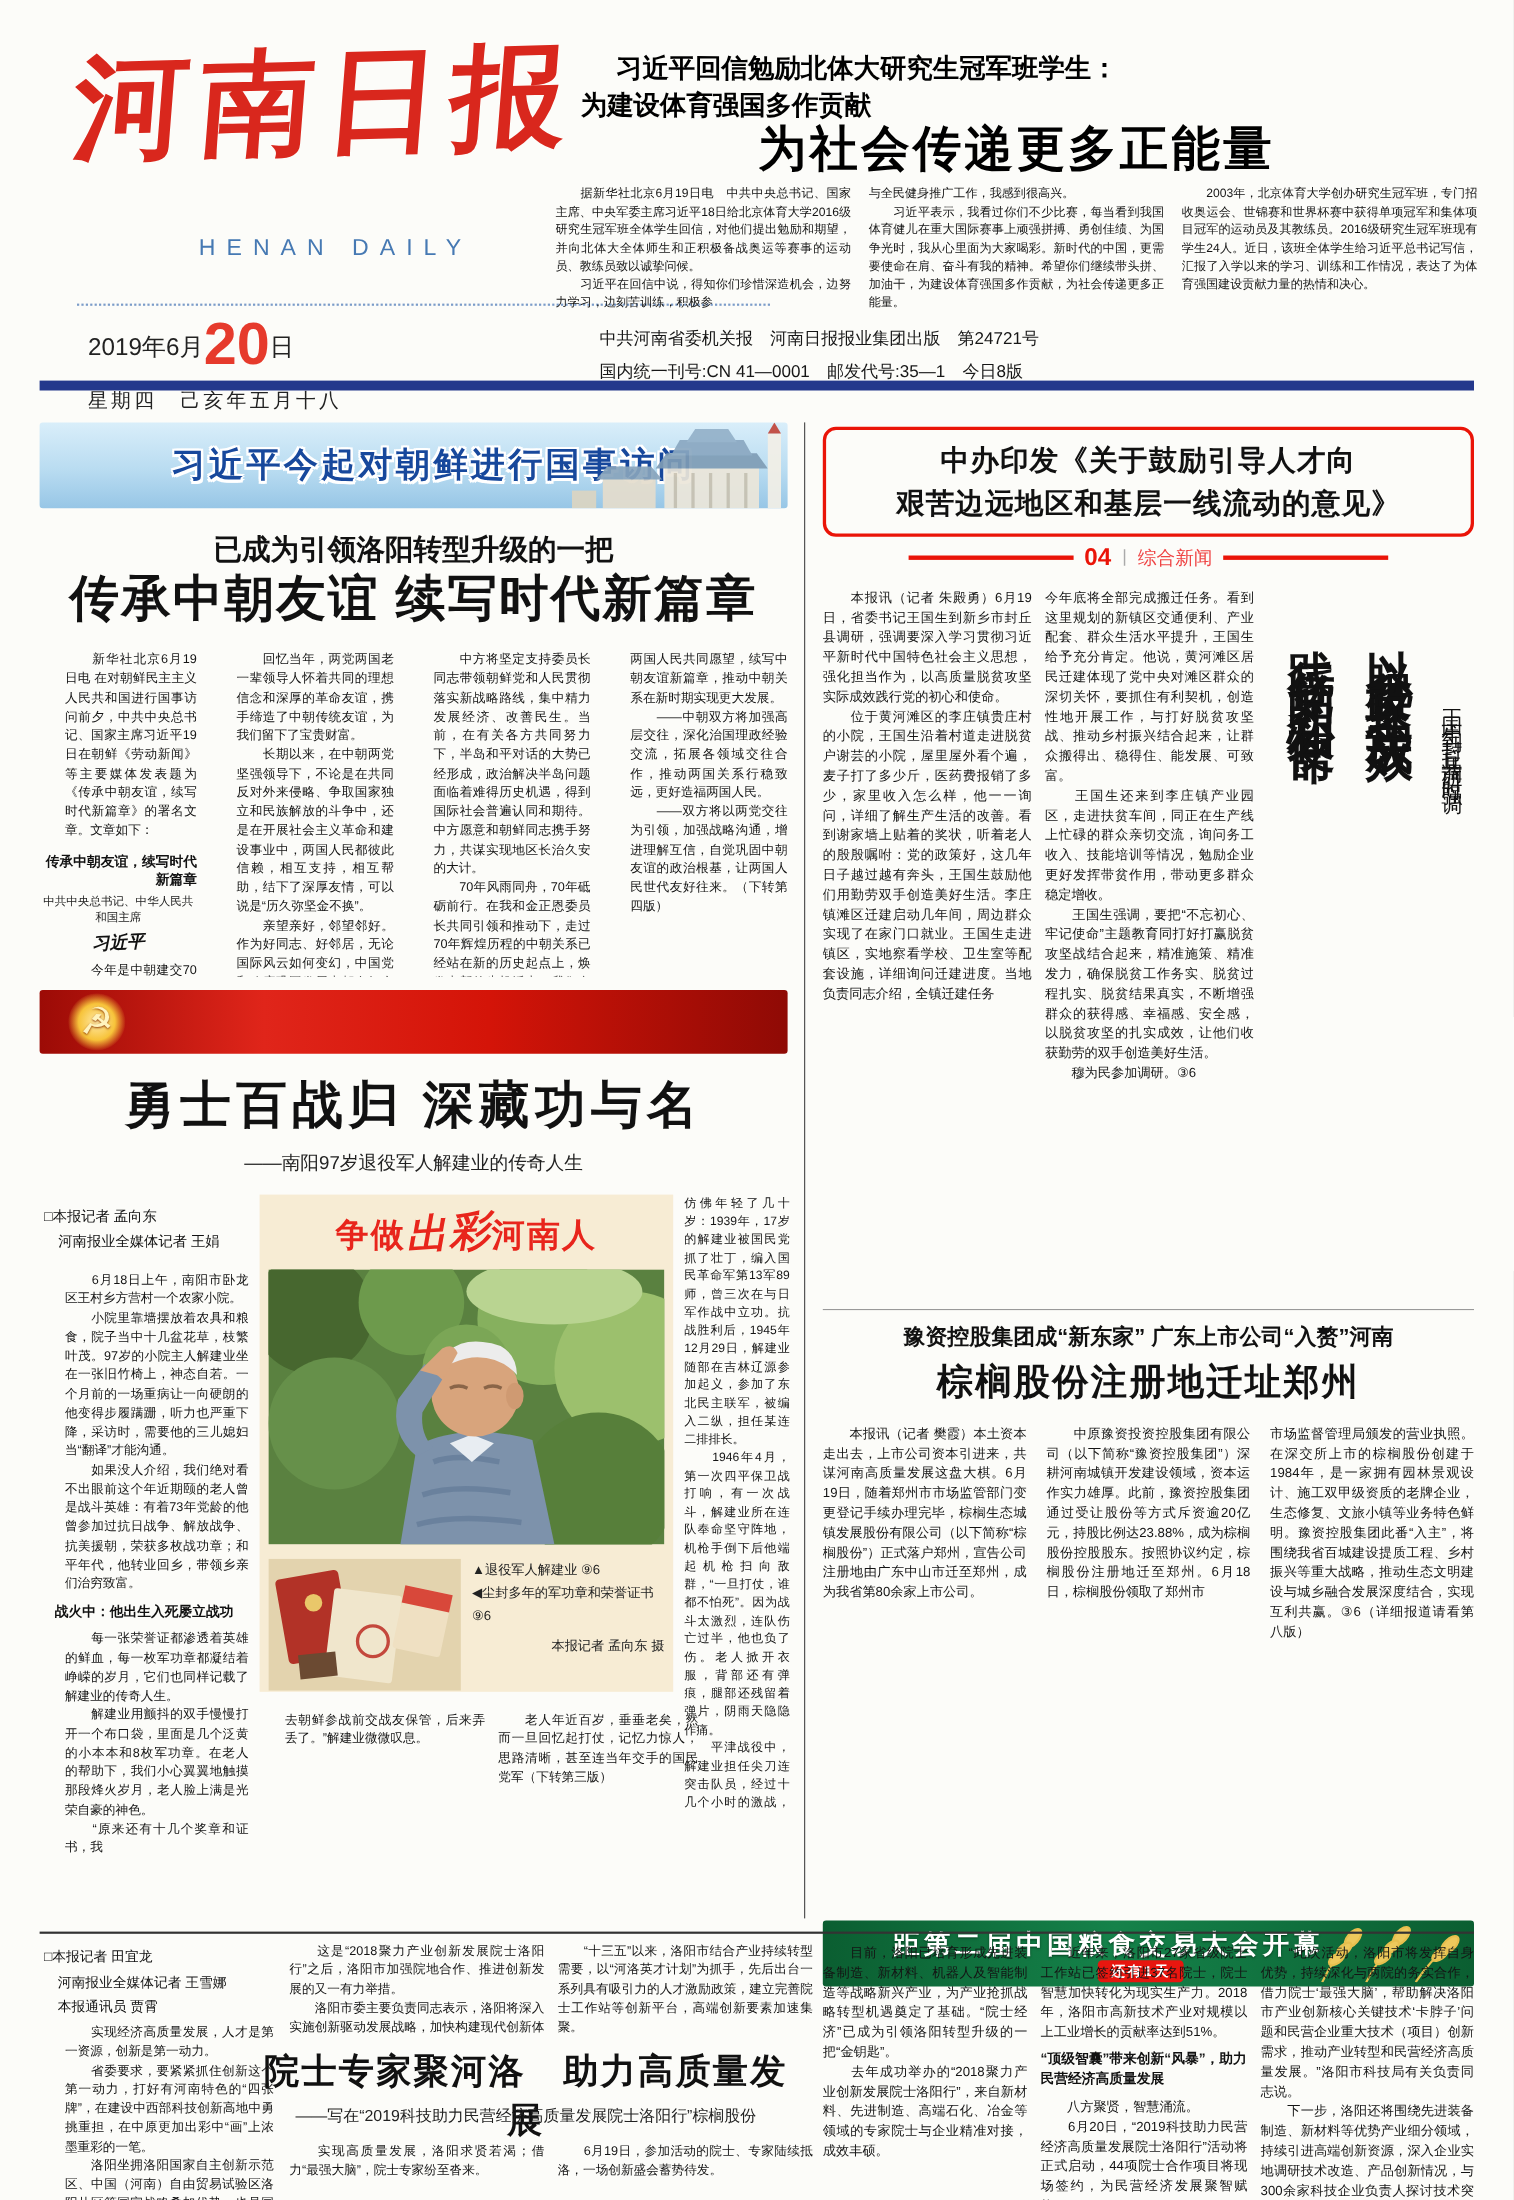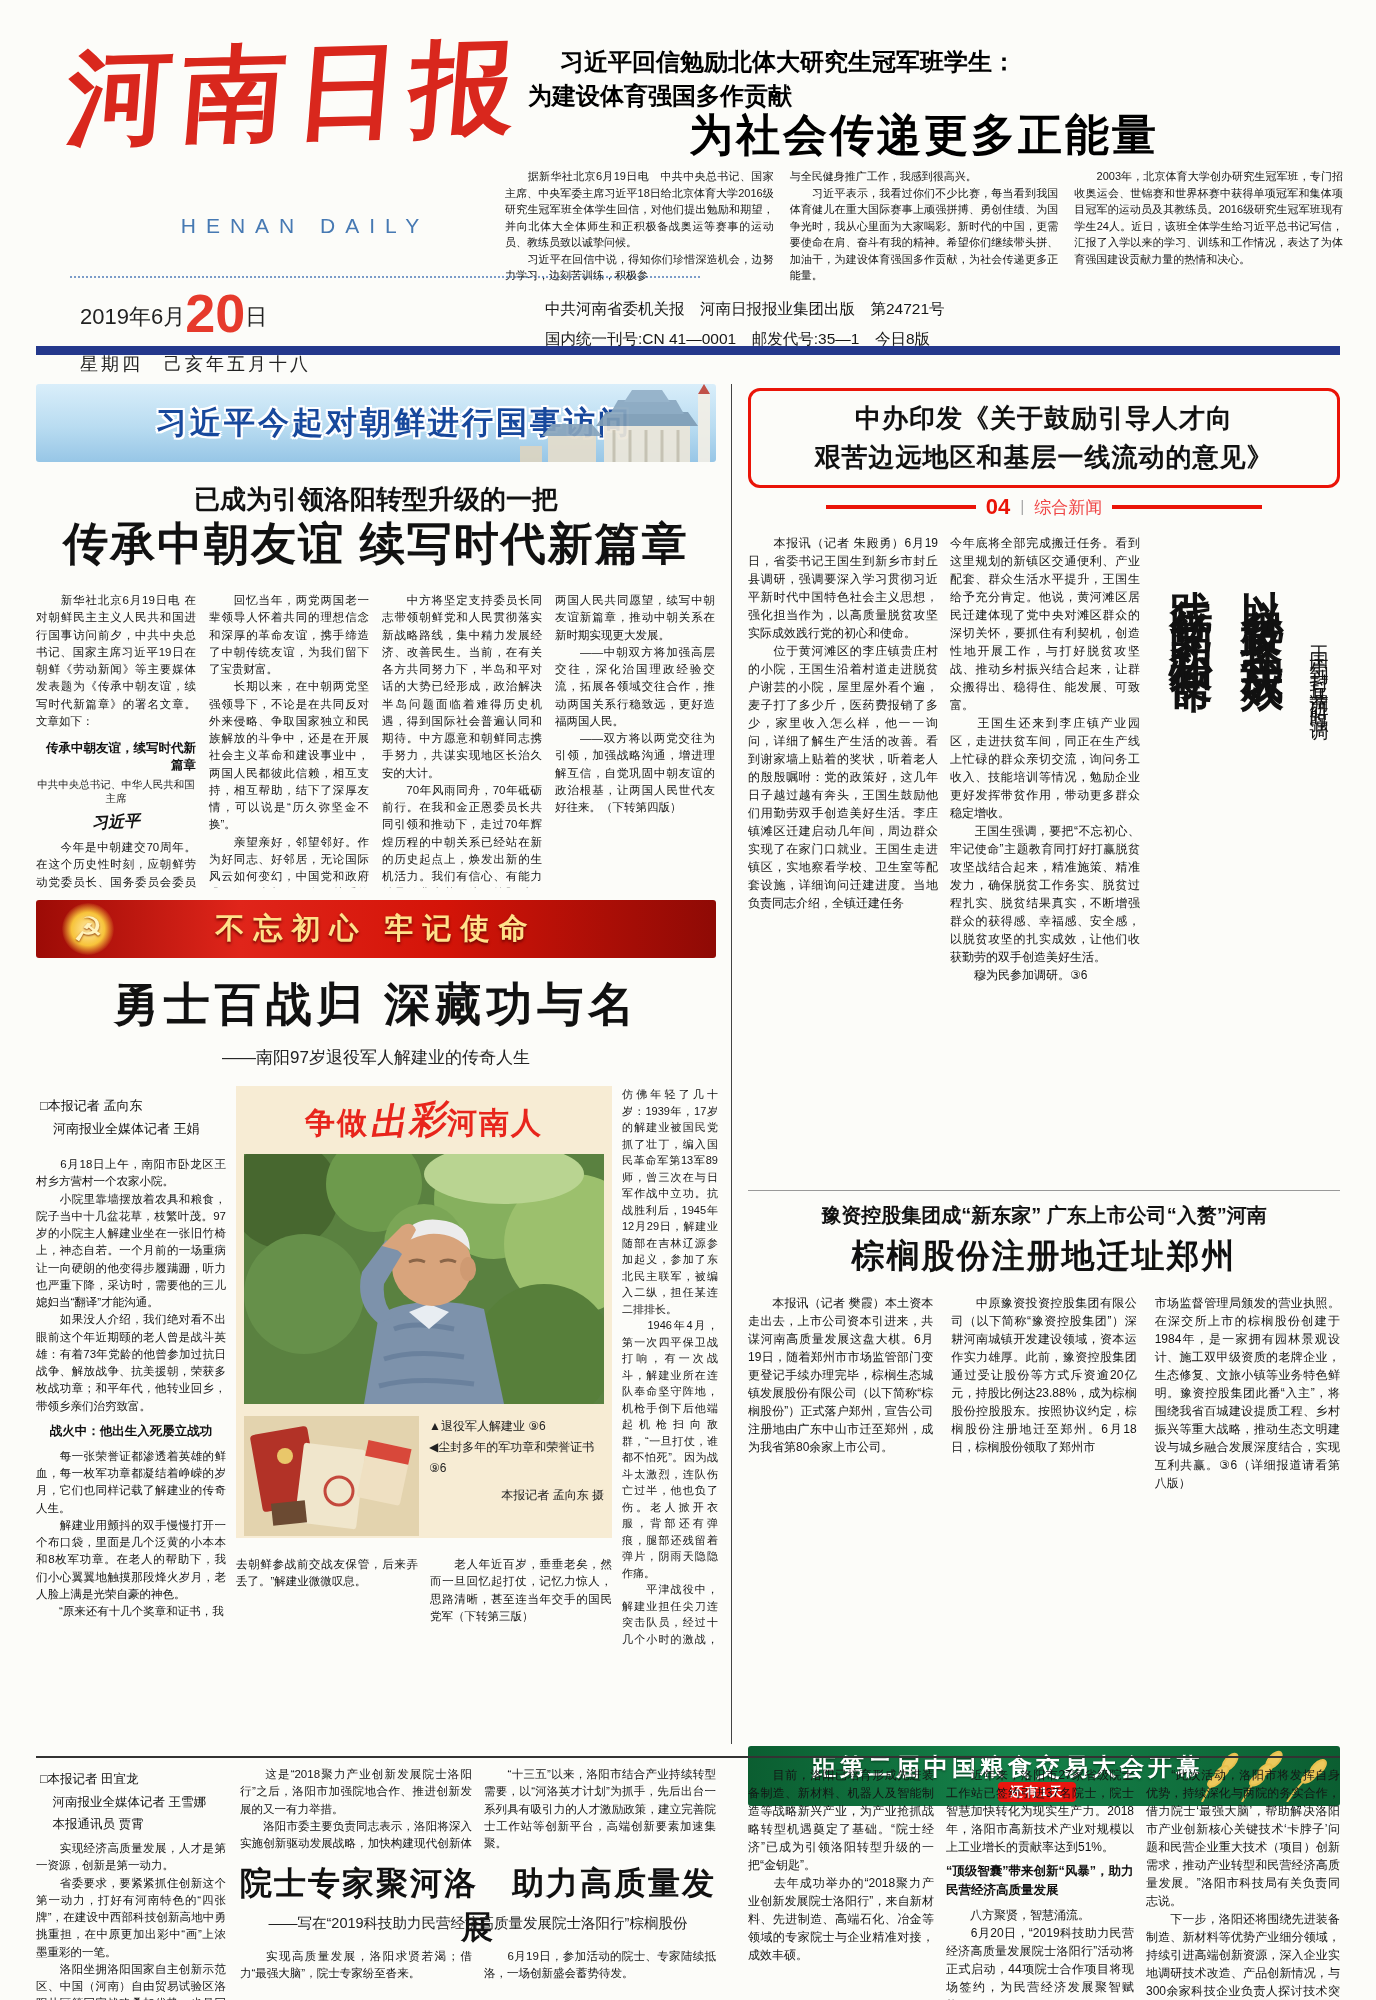--- a/index.html
+++ b/index.html
@@ -64,21 +64,21 @@
   .palm-head{font-size:33px;font-weight:900;letter-spacing:2px;}
   .grain{background:linear-gradient(90deg,#0b5e31,#15824a 45%,#0b5e31);position:relative;border-radius:3px;overflow:hidden;}
   .grain-text{position:absolute;left:64px;top:5px;font-size:24px;font-weight:900;color:#fff;letter-spacing:4px;text-shadow:0 1px 2px #043b1d;}
   .grain-tag{position:absolute;left:250px;top:36px;background:#e8160f;color:#fff;font-size:13px;font-weight:bold;
              padding:1px 12px;border-radius:4px;letter-spacing:2px;}
   .hr-dark{border-top:2px solid #333;height:0;}
   .bot-head{font-size:32px;font-weight:900;letter-spacing:2px;}
   .bot-sub{font-size:14.5px;color:#222;}
   .crosshead{font-weight:bold;font-size:12.5px;margin:6px 0;line-height:1.5;}
   .small11{font-size:11px;}
-  .small115{font-size:11.5px;}
+  .small115{font-size:11.5px;margin-left:23px;}
 </style>
 </head>
 <body>
 
 <div id="page">
 
   <div class="abs masthead" style="left:66px;top:30px;width:480px;height:178px;">河南日报</div>
   <div class="abs mast-en ctr" style="left:140px;top:214px;width:330px;">HENAN DAILY</div>
   <div class="abs dotted" style="left:70px;top:276px;width:630px;"></div>
   <div class="abs" style="left:80px;top:282px;width:340px;">
@@ -142,21 +142,20 @@
 　　亲望亲好，邻望邻好。作为好同志、好邻居，无论国际风云如何变幻，中国党和政府巩固发展中朝友好合作关系的坚定立场都没有变也不会变，</div>
     <div class="lead-col bodytxt small115">　　中方将坚定支持委员长同志带领朝鲜党和人民贯彻落实新战略路线，集中精力发展经济、改善民生。当前，在有关各方共同努力下，半岛和平对话的大势已经形成，政治解决半岛问题面临着难得历史机遇，得到国际社会普遍认同和期待。中方愿意和朝鲜同志携手努力，共谋实现地区长治久安的大计。
 　　70年风雨同舟，70年砥砺前行。在我和金正恩委员长共同引领和推动下，走过70年辉煌历程的中朝关系已经站在新的历史起点上，焕发出新的生机活力。我们有信心、有能力继承前辈光荣传统，按照时代发展要求和</div>
     <div class="lead-col bodytxt small115">两国人民共同愿望，续写中朝友谊新篇章，推动中朝关系在新时期实现更大发展。
 　　——中朝双方将加强高层交往，深化治国理政经验交流，拓展各领域交往合作，推动两国关系行稳致远，更好造福两国人民。
 　　——双方将以两党交往为引领，加强战略沟通，增进理解互信，自觉巩固中朝友谊的政治根基，让两国人民世代友好往来。（下转第四版）</div>
   </div>
 
   <div class="abs initiative" style="left:36px;top:900px;width:680px;height:58px;">
     <div class="emblem">☭</div>
-    <div class="initiative-text">不忘初心  牢记使命</div>
   </div>
 
   <div class="abs vet-head ctr" style="left:36px;top:974px;width:680px;">勇士百战归  深藏功与名</div>
   <div class="abs vet-sub ctr" style="left:36px;top:1046px;width:680px;">——南阳97岁退役军人解建业的传奇人生</div>
   <div class="abs byline" style="left:40px;top:1094px;width:200px;">□本报记者 孟向东
 　河南报业全媒体记者 王娟</div>
 
   <div class="abs" style="left:36px;top:1156px;width:190px;height:586px;overflow:hidden;">
     <div class="bodytxt small115">　　6月18日上午，南阳市卧龙区王村乡方营村一个农家小院。
 　　小院里靠墙摆放着农具和粮食，院子当中十几盆花草，枝繁叶茂。97岁的小院主人解建业坐在一张旧竹椅上，神态自若。一个月前的一场重病让一向硬朗的他变得步履蹒跚，听力也严重下降，采访时，需要他的三儿媳妇当“翻译”才能沟通。

